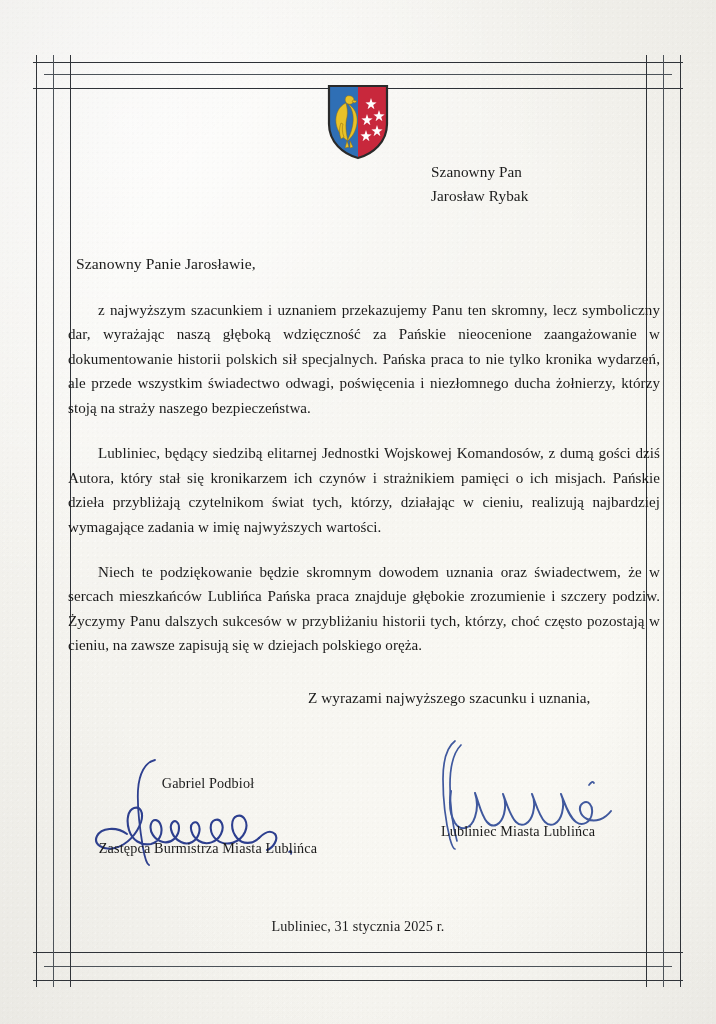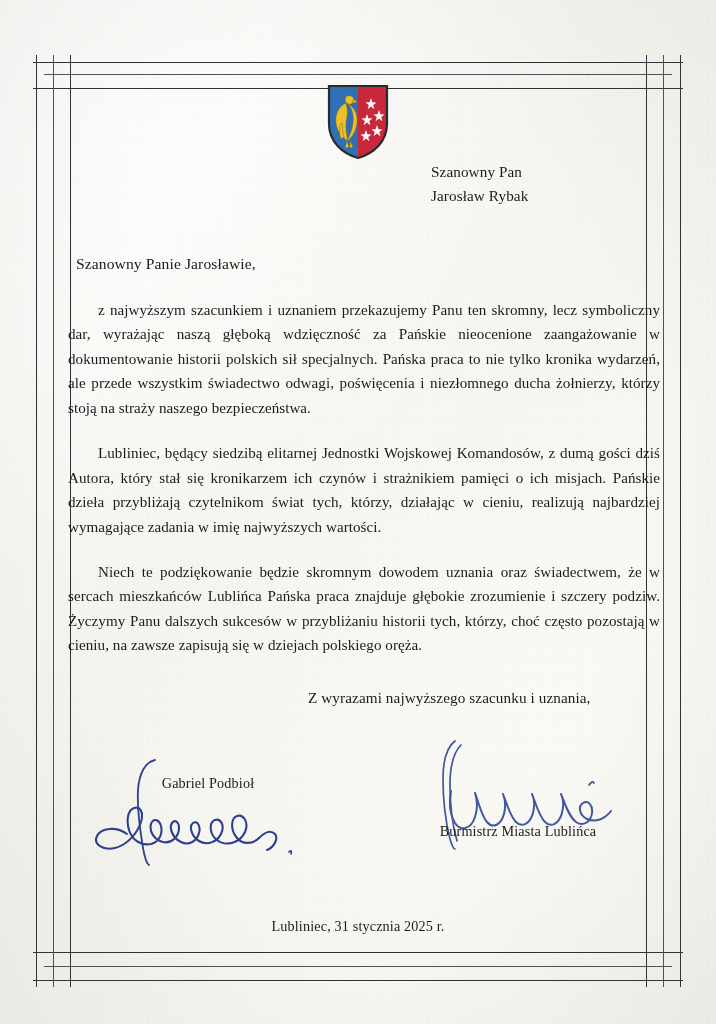--- a/index.html
+++ b/index.html
@@ -238,38 +238,39 @@
                      C89,88 96,80 96,72 C96,66 92,63 89,67 C86,71 89,82 98,86
                      C106,90 114,85 116,77 C118,70 114,64 110,67 C106,70 108,80 116,85
                      C124,90 134,86 138,78 C142,70 138,62 132,64 C126,66 126,78 134,84
                      C143,91 157,87 162,76 C166,67 161,58 154,60 C148,62 147,74 154,82
                      C160,89 170,88 176,82" stroke-width="2.1"></path>
             <path d="M176,82 C182,76 188,74 192,78 C196,83 190,92 184,94" stroke-width="2.1"></path>
             <path d="M206,96 C208,94 209,95 208,98" stroke-width="1.7"></path>
           </g>
         </svg>
       </div>
+      <div class="sig-title">Zastępca Burmistrza Miasta Lublińca</div>
     </div>
 
     <div class="sig-col right">
       <div class="sig-ink">
         <svg width="250" height="110" viewBox="0 0 250 110" aria-hidden="true">
           <g fill="none" stroke="#3f589e" stroke-linecap="round" stroke-linejoin="round">
             <path d="M62,2 C54,8 50,22 50,40 C50,60 53,84 57,100 C59,107 61,110 62,110" stroke-width="1.7"></path>
             <path d="M68,6 C60,14 57,28 57,46 C57,66 60,88 64,102" stroke-width="1.7"></path>
             <path d="M58,52 C56,64 57,76 62,84 C68,93 78,90 82,78 C85,69 84,60 82,54
                      C86,64 88,76 94,83 C100,90 108,86 111,75 C113,67 112,60 110,55
                      C114,65 117,77 123,83 C129,89 137,85 140,74 C142,66 141,59 139,55
                      C143,65 146,77 152,83 C158,89 166,85 169,74 C171,66 170,59 168,55
                      C172,65 176,78 183,83 C190,88 198,83 199,74 C200,66 195,61 190,64
                      C185,67 186,76 194,80 C202,84 212,80 218,72" stroke-width="2.0"></path>
             <path d="M196,46 C198,43 200,42 201,44" stroke-width="1.7"></path>
           </g>
         </svg>
       </div>
-      <div class="sig-title">Burmistrz Miasta Lublińca</div>
+      <div class="sig-title">Lubliniec Miasta Lublińca</div>
     </div>
   </div>
 
   <div class="place-date">Lubliniec, 31 stycznia 2025 r.</div>
 
   <div class="vignette"></div>
 </div>
 
 </body></html>

